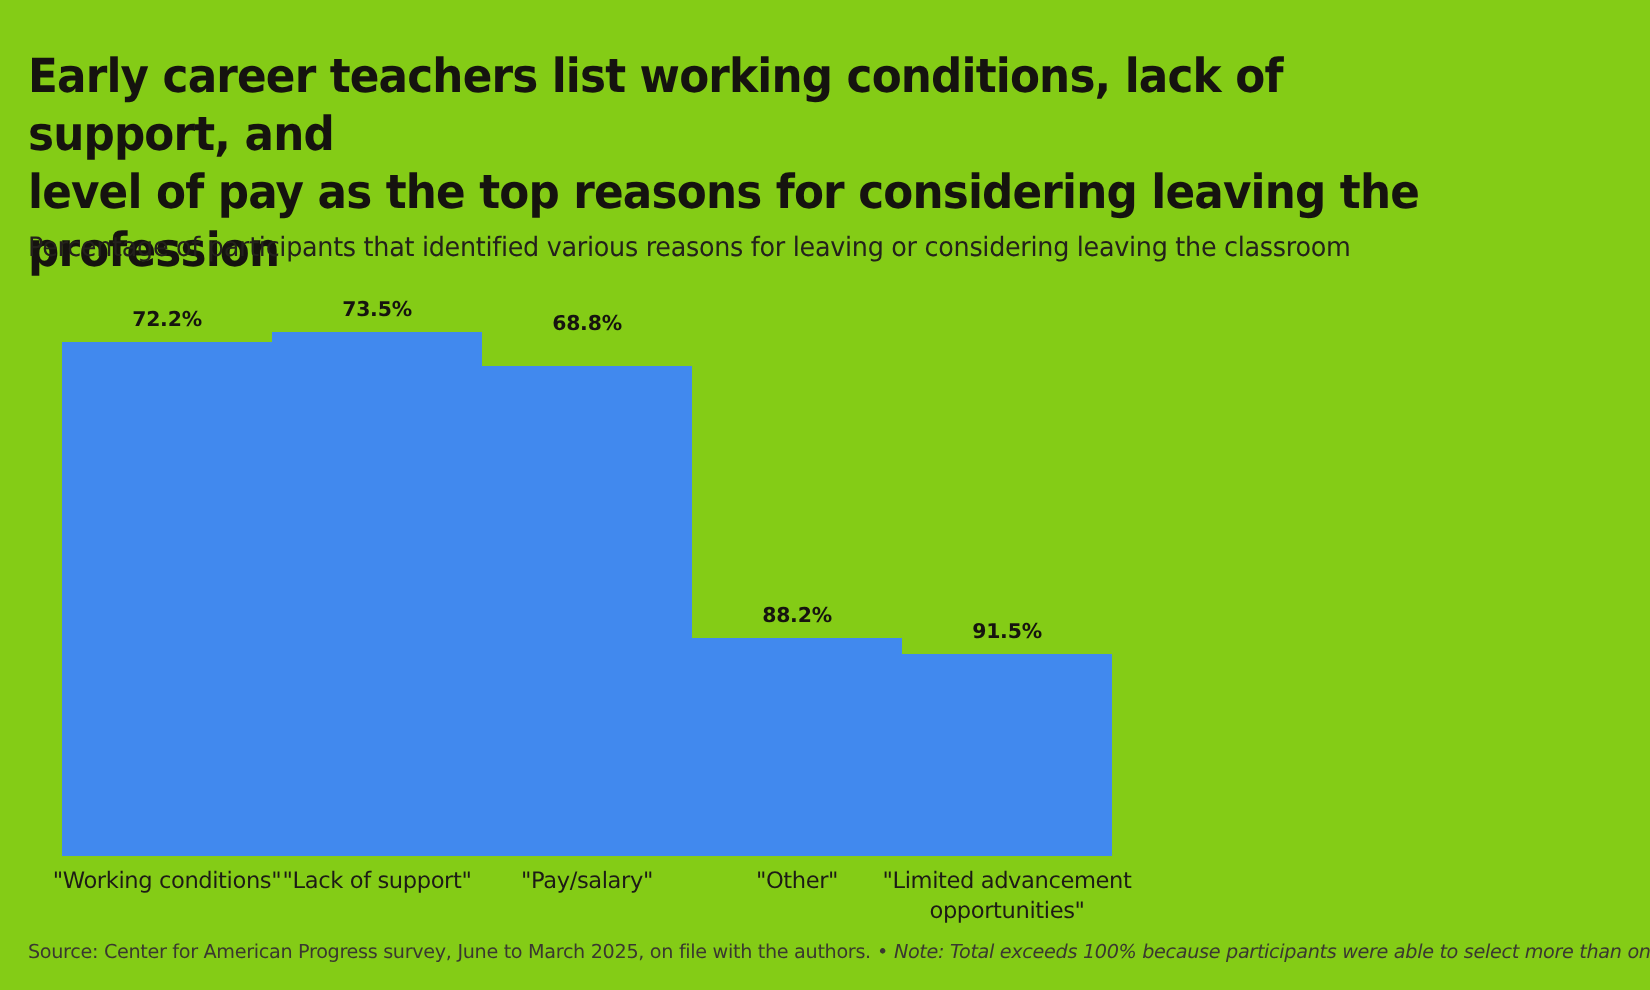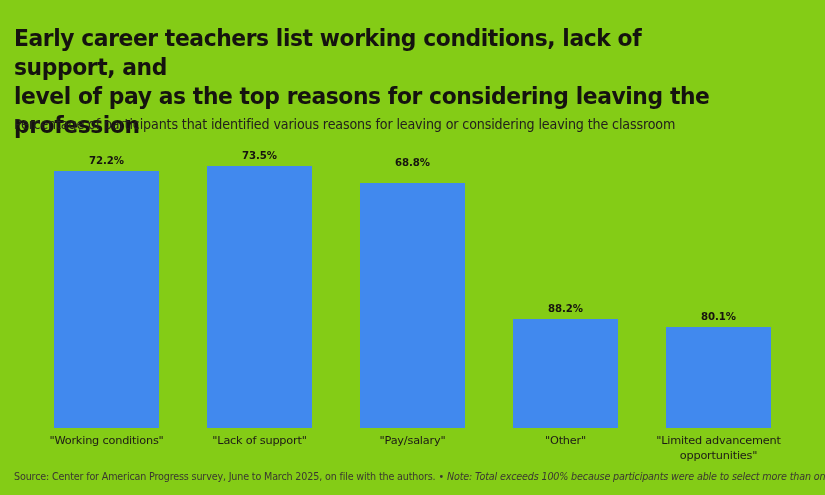--- a/index.html
+++ b/index.html
@@ -64,22 +64,21 @@
     height: 300px;
   }
   .bars {
     position: absolute;
     left: 31px;
     top: 0;
     width: 763px;
     height: 278px;
     display: flex;
     align-items: flex-end;
-    justify-content: center;
-    gap: 48px;
+    justify-content: flex-start;
   }
   .bar-group {
     position: relative;
     width: 105px;
     height: 278px;
     display: flex;
     flex-direction: column;
     justify-content: flex-end;
     align-items: center;
   }
@@ -158,21 +157,21 @@
           <div class="bar-value" style="bottom: 260px;">68.8%</div>
           <div class="bar-rect" style="height: 245px; background: rgb(65, 137, 238);"></div>
           <div class="bar-label">"Pay/salary"</div>
         </div>
         <div class="bar-group">
           <div class="bar-value" style="bottom: 114px;">88.2%</div>
           <div class="bar-rect" style="height: 109px; background: rgb(65, 137, 238);"></div>
           <div class="bar-label">"Other"</div>
         </div>
         <div class="bar-group">
-          <div class="bar-value" style="bottom: 106px;">80.1%</div>
+          <div class="bar-value" style="bottom: 106px;">91.5%</div>
           <div class="bar-rect" style="height: 101px; background: rgb(65, 137, 238);"></div>
           <div class="bar-label">"Limited advancement opportunities"</div>
         </div>
       </div>
   </div>
 
   <div class="footer">
     <span>Source: Center for American Progress survey, June to March 2025, on file with the authors.</span><span class="sep">•</span><span class="note">Note: Total exceeds 100% because participants were able to select more than one answer.</span>
   </div>
 

